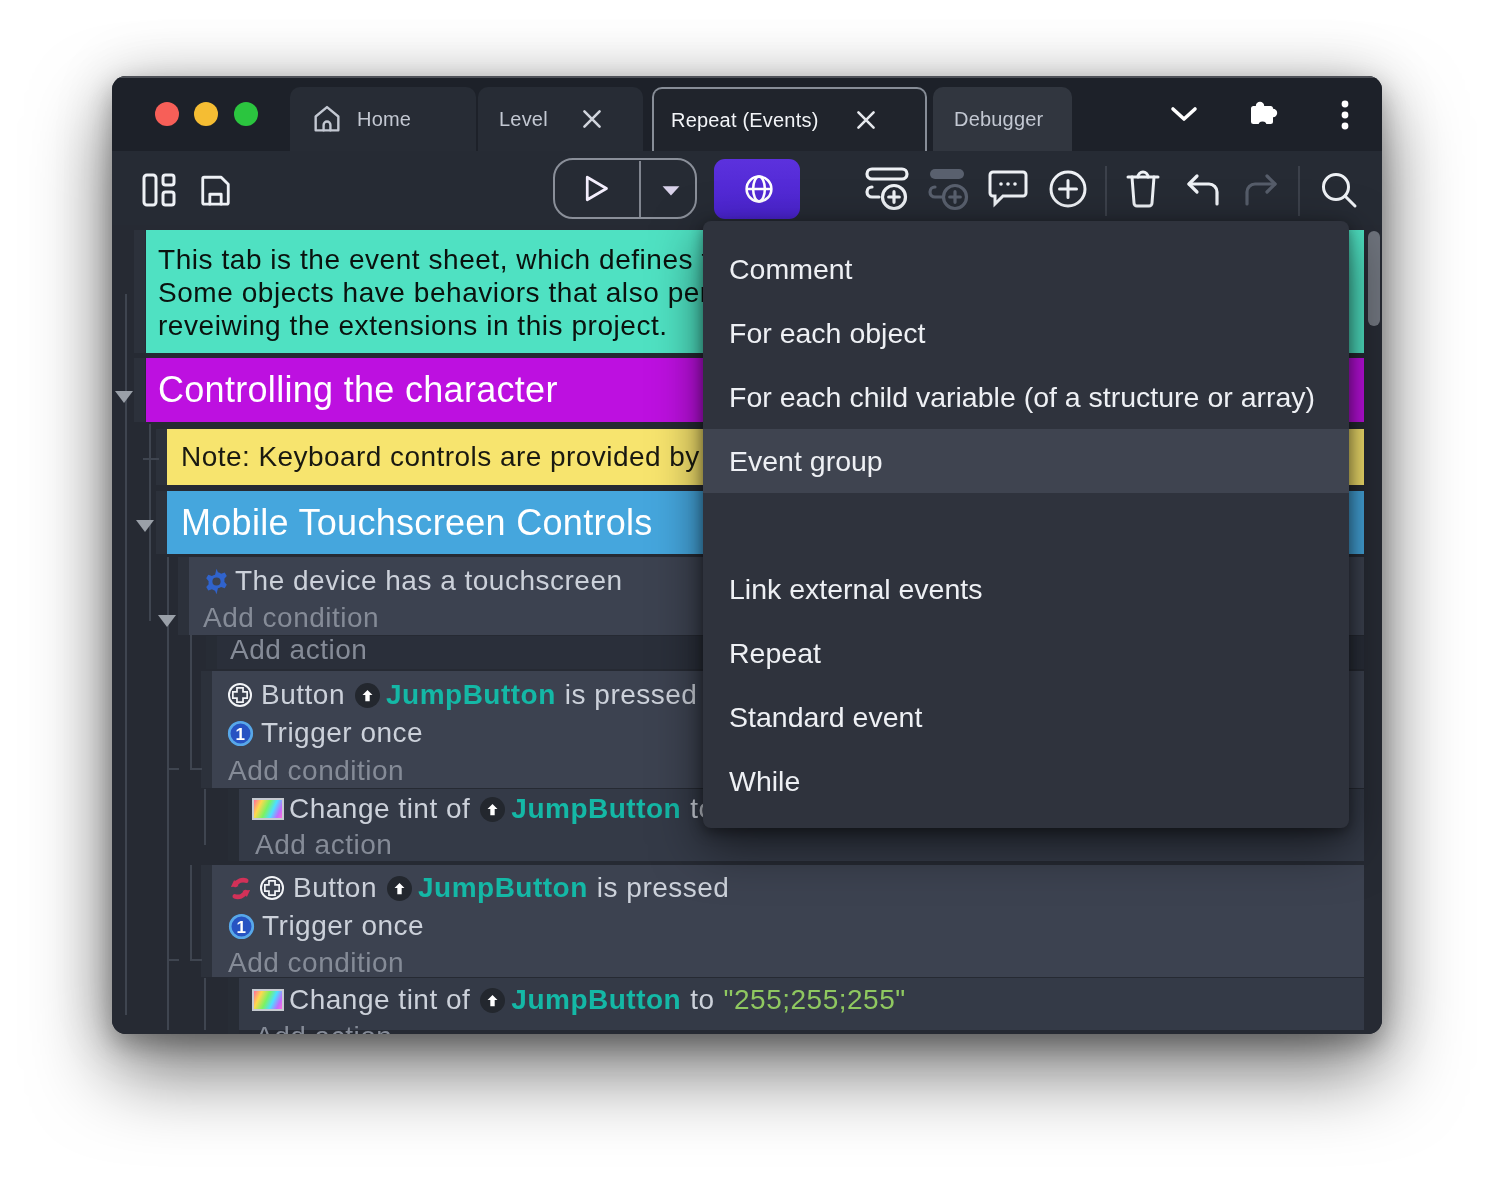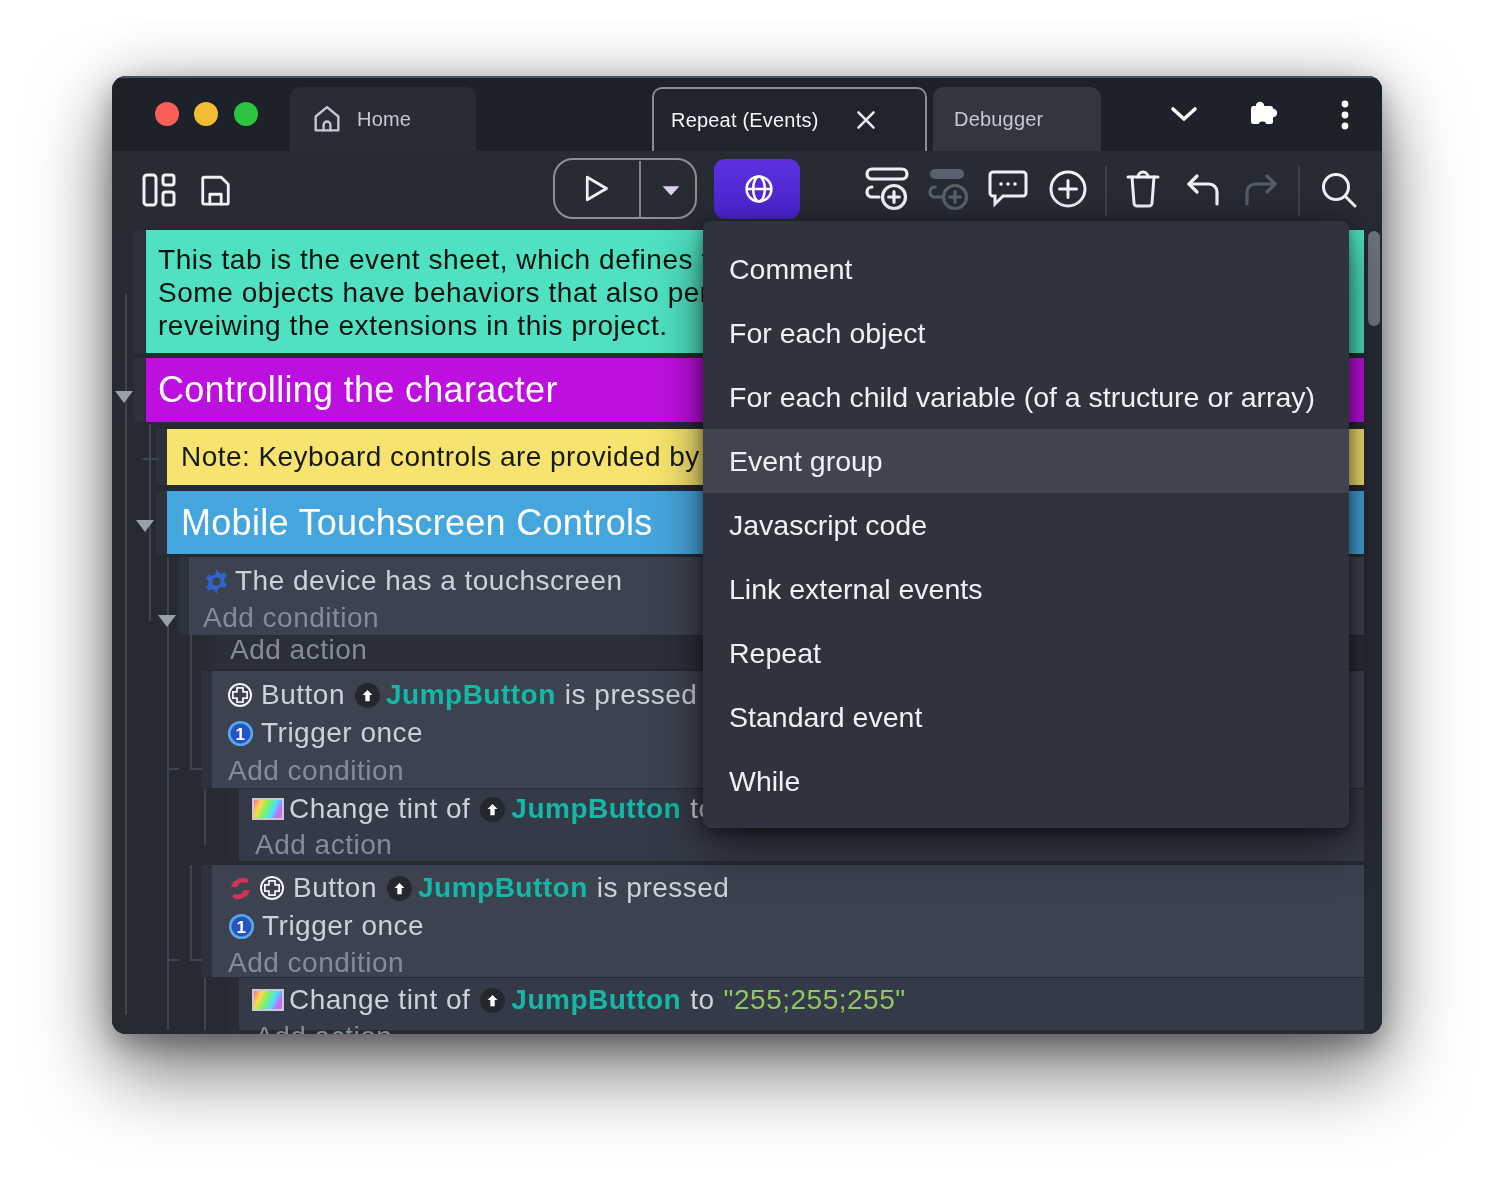--- a/index.html
+++ b/index.html
@@ -41,29 +41,35 @@
     <div class="tl" style="left:122px;background:#2bc53f;"></div>
 
     <div class="tab" style="left:178px;width:186px;background:#272c35;">
       <svg style="margin-left:20px" width="34" height="34" viewBox="0 0 24 24" fill="none" stroke="#c3c8d2" stroke-width="1.7" stroke-linejoin="round" stroke-linecap="round">
         <path d="M4 10.2 L12 3.6 L20 10.2 L20 20 L4 20 Z"></path>
         <path d="M9.6 20 L9.6 16.2 a2.4 2.4 0 0 1 4.8 0 L14.4 20"></path>
       </svg>
       <span style="margin-left:13px;">Home</span>
     </div>
 
+    <div class="tab" style="left:366px;width:165px;background:#272c35;">
+      <span style="margin-left:21px;">Level</span>
+      <svg style="margin-left:31px" width="26" height="26" viewBox="0 0 24 24" stroke="#cfd3db" stroke-width="2.4" stroke-linecap="round">
+        <path d="M5 5 L19 19 M19 5 L5 19"></path>
+      </svg>
+    </div>
 
     <div class="tab" style="left:540px;width:275px;border:2px solid #878d97;border-bottom:none;background:#20242c;color:#f2f4f7;box-sizing:border-box;">
       <span style="margin-left:17px;">Repeat (Events)</span>
       <svg style="margin-left:34px" width="26" height="26" viewBox="0 0 24 24" stroke="#e4e7ec" stroke-width="2.4" stroke-linecap="round">
         <path d="M5 5 L19 19 M19 5 L5 19"></path>
       </svg>
     </div>
 
-    <div class="tab" style="left:821px;width:168px;background:#31363f;border-radius:10px 10px 0 0;">
+    <div class="tab" style="left:821px;width:139px;background:#31363f;border-radius:10px 10px 0 0;">
       <span style="margin-left:21px;">Debugger</span>
     </div>
 
     <svg class="abs" style="left:1058px;top:26px;" width="28" height="24" viewBox="0 0 28 24" fill="none" stroke="#ffffff" stroke-width="3.6" stroke-linecap="round" stroke-linejoin="round">
       <path d="M3 7 L14 17 L25 7"></path>
     </svg>
 
     <svg class="abs" style="left:1136px;top:20px;" width="32" height="32" viewBox="0 0 32 32">
       <rect x="3" y="10" width="22" height="18" rx="2.5" fill="#ffffff"></rect>
       <circle cx="12" cy="10" r="4.2" fill="#ffffff"></circle>
@@ -301,19 +307,18 @@
     </div>
     <div class="row dim" style="left:143px;top:793px;height:38px;">Add action</div>
 
     <div class="abs" style="left:1256px;top:6px;width:12px;height:95px;border-radius:6px;background:#6e737c;"></div>
   </div>
   <div id="menu">
     <div class="menuitem" style="top:16px;">Comment</div>
     <div class="menuitem" style="top:80px;">For each object</div>
     <div class="menuitem" style="top:144px;">For each child variable (of a structure or array)</div>
     <div class="menuitem" style="top:208px;background:#3f4450;">Event group</div>
-    <div class="menuitem" style="top:272px;">Javascript code</div>
     <div class="menuitem" style="top:336px;">Link external events</div>
     <div class="menuitem" style="top:464px;">Standard event</div>
     <div class="menuitem" style="top:400px;">Repeat</div>
     <div class="menuitem" style="top:528px;text-align:center;">While</div>
   </div>
 </div>
 
 </body></html>

